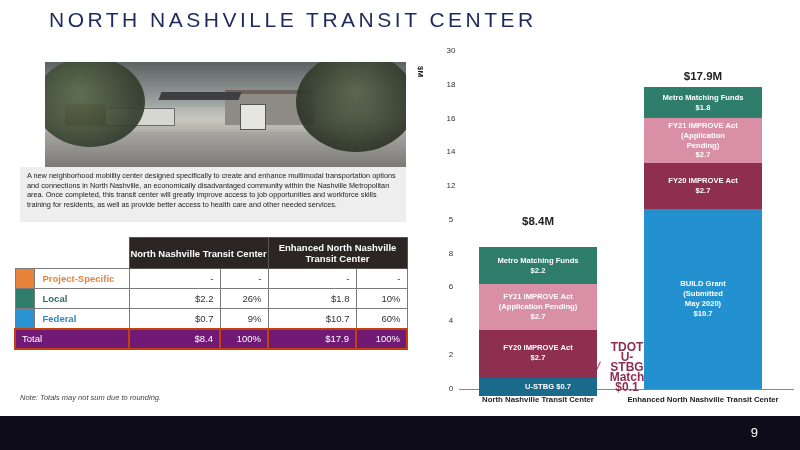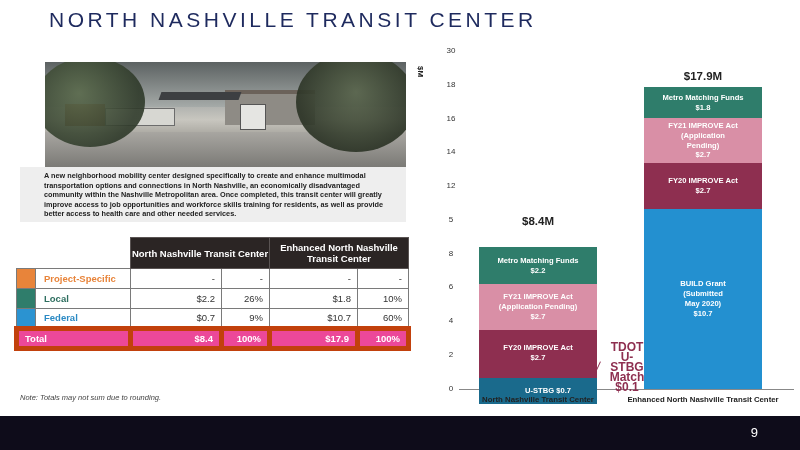--- a/index.html
+++ b/index.html
@@ -13,32 +13,32 @@
   .hero .sky { position:absolute; left:0; top:0; width:100%; height:45px; background: linear-gradient(180deg,#5c6262,#a5aaa8); }
   .hero .tree-l { position:absolute; left:-10px; top:-5px; width:110px; height:90px; border-radius:50%; background: radial-gradient(circle at 40% 40%, #5a6a4c, #2f3a2a 70%); opacity:.9; }
   .hero .tree-r { position:absolute; right:-10px; top:-10px; width:120px; height:100px; border-radius:50%; background: radial-gradient(circle at 50% 40%, #57634a, #2b3325 70%); opacity:.9; }
   .hero .bldg { position:absolute; left:180px; top:28px; width:90px; height:35px; background:#8e8b85; border-top:4px solid #6b625a; }
   .hero .bldg2 { position:absolute; left:20px; top:42px; width:40px; height:22px; background:#8a5a3a; }
   .hero .bus1 { position:absolute; left:60px; top:46px; width:70px; height:18px; background:#d7d7d2; border:1px solid #6c6c6c; }
   .hero .bus2 { position:absolute; left:195px; top:42px; width:26px; height:26px; background:#e5e5e2; border:1px solid #555; }
   .hero .canopy { position:absolute; left:115px; top:30px; width:80px; height:8px; background:#3d3f42; transform:skewX(-20deg); }
   .hero .road { position:absolute; left:0; bottom:0; width:100%; height:35px; background: linear-gradient(180deg,#a8a6a1,#7b7a76); }
 
-  .desc { position: absolute; left: 20px; top: 167px; width: 386px; height: 55px; background: #eeeeee; padding: 4px 6px 0 24px; font-size: 7.3px; line-height: 9.6px; color: #222; font-weight: bold; }
+  .desc { position: absolute; left: 20px; top: 167px; width: 386px; height: 55px; background: #eeeeee; padding: 4px 6px 0 7px; font-size: 7.3px; line-height: 9.6px; color: #222; }
 
   table.fund { position: absolute; left: 14px; top: 237px; border-collapse: collapse; font-family: "Liberation Sans", sans-serif; font-size: 9.5px; }
   table.fund td, table.fund th { height: 20px; }
   .th-blank { background: transparent; border: none; }
   .th-group { background: #2b2524; color: #ffffff; font-weight: bold; font-size: 9.5px; line-height: 11px; text-align: center; height: 31px !important; border: 1px solid #5a5453; }
   .th-sub { background: #2b2524; color: #ffffff; font-weight: bold; text-align: center; border: 1px solid #5a5453; }
   .sw { width: 19px; padding: 0; border: 1px solid #7a7a7a; }
   .lbl { width: 95px; padding-left: 8px; font-weight: bold; text-align: left; border: 1px solid #7a7a7a; background: #fff; }
   .val { text-align: right; padding-right: 6px; border: 1px solid #7a7a7a; background: #fff; color: #333; }
   .c1 { width: 91px; } .c2 { width: 48px; } .c3 { width: 88px; } .c4 { width: 51px; }
-  .total-row td { background: #ec4899; color: #ffffff; font-weight: bold; border: 5px solid #c2410c; }
+  .total-row td { background: #701a75; color: #ffffff; font-weight: normal; border: 2px solid #c2410c; }
   .total-row .tlabel { padding-left: 6px; text-align: left; }
   .note { position: absolute; left: 20px; top: 393px; font-size: 7.5px; font-style: italic; color: #444; }
 
   .footer { position: absolute; left: 0; top: 416px; width: 800px; height: 34px; background: #0e0c1a; }
   .pagenum { position: absolute; right: 42px; top: 9px; font-size: 13px; color: #ffffff; }
 
   
   .chart { position: absolute; left: 415px; top: 40px; width: 385px; height: 376px; }
   .ylab { position: absolute; left: 10px; top: 26px; font-size: 8px; font-weight: bold; color: #222; transform: rotate(90deg); transform-origin: left top; }
   .tick { position: absolute; left: 25px; width: 22px; text-align: center; font-size: 8px; color: #333; }
@@ -138,21 +138,21 @@
       <div class="seg" style="top:37px; height:46px; background:#d98fa6;">
         <span>FY21 IMPROVE Act</span>
         <span>(Application Pending)</span>
         <span>$2.7</span>
       </div>
       <div class="seg" style="top:83px; height:46px; background:#8e2f50;">
         <span>FY20 IMPROVE Act</span>
         <span>$2.7</span>
       </div>
       <div class="seg" style="top:129px; height:2px; background:#8e2f50;"></div>
-      <div class="seg" style="top:131px; height:26px; background:#1a6a8c;padding-left:20px;">
+      <div class="seg" style="top:131px; height:18px; background:#1a6a8c;padding-left:20px;">
         <span>U-STBG  $0.7</span>
       </div>
     </div>
 
     <div class="leader" style="left:182px; top:321px;"></div>
     <div class="callout" style="left:189px; top:302px;">
       <div>TDOT U-</div>
       <div>STBG</div>
       <div>Match</div>
       <div>$0.1</div>

